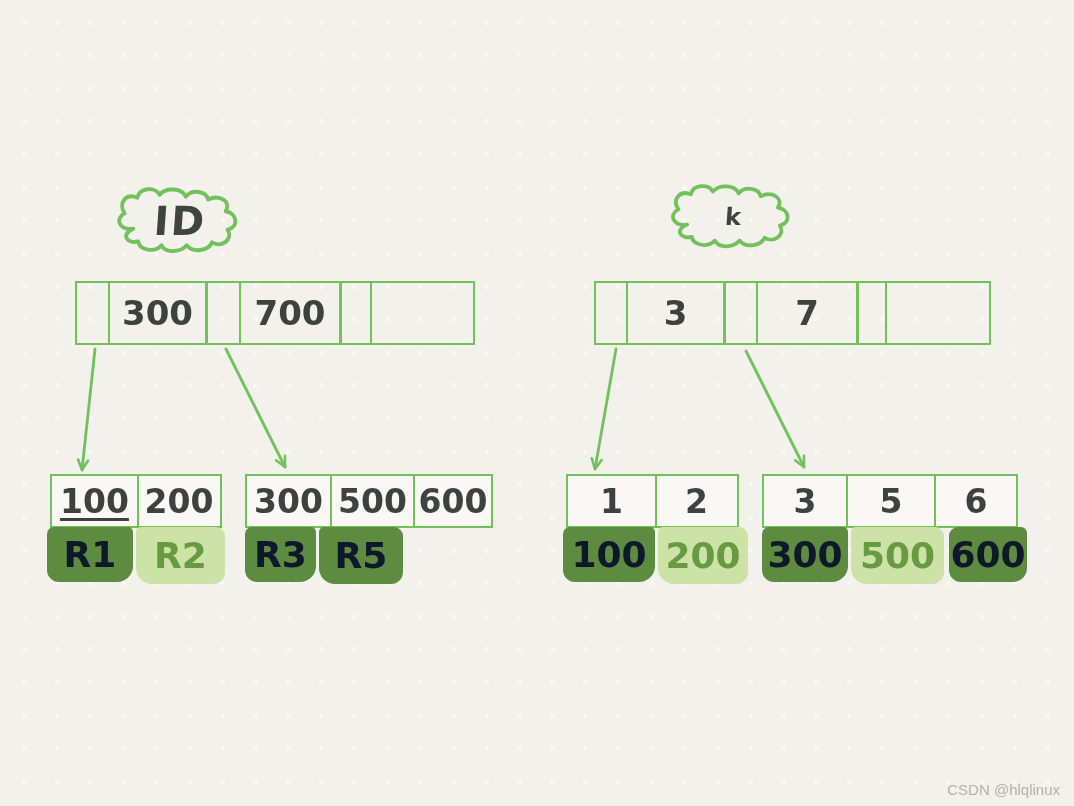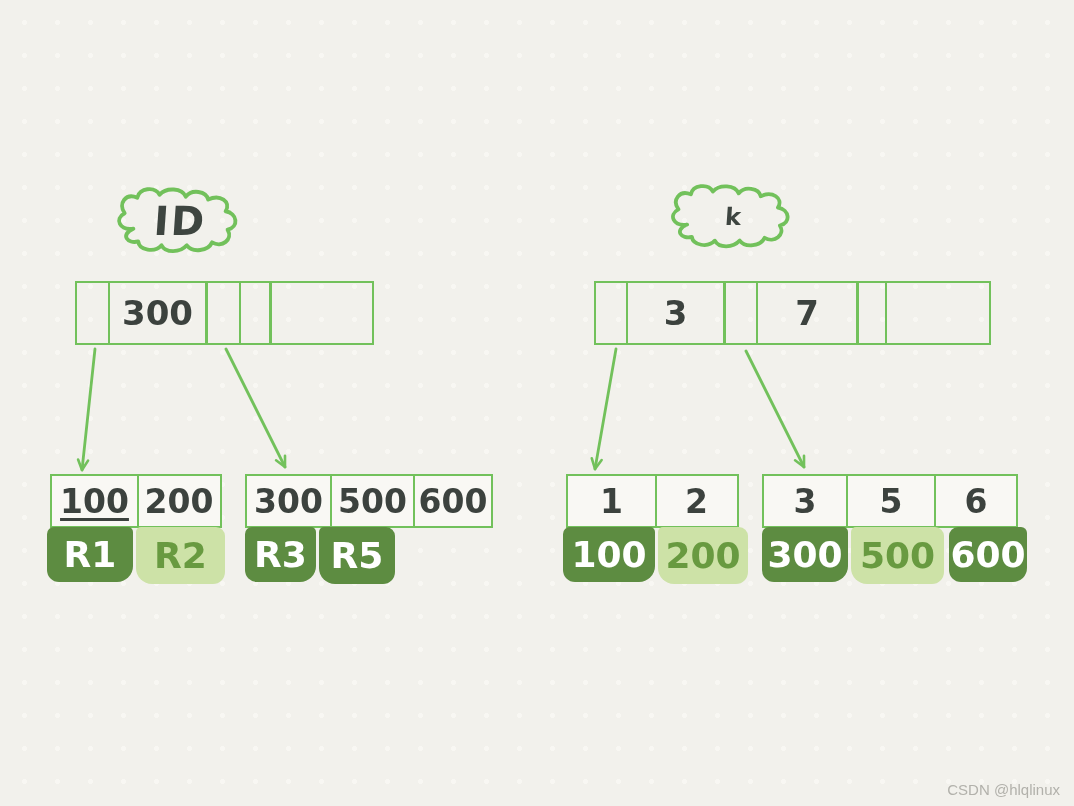--- a/index.html
+++ b/index.html
@@ -28,21 +28,21 @@
   .cell:first-child{margin-left:0;}
   .root .cell{height:64px;font-size:34px;background:transparent;}
   .leaf .cell{height:54px;font-size:33px;background:#f9f8f4;}
   .cell.u{text-decoration:underline;text-decoration-thickness:3px;text-underline-offset:5px;}
   
   .recrow{position:absolute;display:flex;gap:3px;}
   .rec{
     box-sizing:border-box;height:55px;display:flex;align-items:center;justify-content:center;
     font-weight:700;font-size:36px;
   }
-  .rec.dark{background:#5d8c41;color:#ffffff;}
+  .rec.dark{background:#5d8c41;color:#0f172a;}
   .rec.light{background:#cde2a7;color:#689a40;}
   .rec:nth-child(1){border-radius:7px 5px 16px 12px;}
   .rec:nth-child(2){border-radius:5px 9px 12px 16px;height:57px;}
   .rec:nth-child(3){border-radius:9px 6px 14px 12px;margin-left:2px;}
   
   .arrows{position:absolute;left:0;top:0;pointer-events:none;}
   
   .watermark{
     position:absolute;right:14px;bottom:8px;color:#b2b1ab;
     font-size:15px;font-family:"Liberation Sans",sans-serif;font-weight:400;
@@ -60,41 +60,42 @@
                C 129 28, 131 42, 119 45 C 125 55, 113 64, 103 58 C 99 67, 83 69, 77 61
                C 70 69, 55 69, 51 61 C 44 69, 28 66, 27 57 C 16 60, 8 50, 22 44 Z" fill="none" stroke="#72c15b" stroke-width="4" stroke-linejoin="round"></path>
     </svg>
     <span class="cloud-text">ID</span>
   </div>
 
   <div class="node root" style="left:75px;top:281px">
     <div class="cell" style="width:35px"></div>
     <div class="cell" style="width:100px">300</div>
     <div class="cell" style="width:36px"></div>
+    <div class="cell" style="width:103px">700</div>
     <div class="cell" style="width:33px"></div>
     <div class="cell" style="width:105px"></div>
   </div>
 
   <div class="node leaf" style="left:50px;top:474px">
     <div class="cell u" style="width:89px">100</div>
     <div class="cell" style="width:85px">200</div>
   </div>
   <div class="recrow" style="left:47px;top:527px">
     <div class="rec dark" style="width:86px">R1</div>
     <div class="rec light" style="width:89px">R2</div>
   </div>
 
   <div class="node leaf" style="left:245px;top:474px">
     <div class="cell" style="width:87px">300</div>
     <div class="cell" style="width:86px">500</div>
     <div class="cell" style="width:80px">600</div>
   </div>
   <div class="recrow" style="left:245px;top:527px">
     <div class="rec dark" style="width:71px">R3</div>
-    <div class="rec dark" style="width:76px">R5</div>
+    <div class="rec dark" style="width:84px">R5</div>
   </div>
 
   <div class="cloud" style="left:666px;top:183px;width:134px;height:68px">
     <svg viewBox="0 0 140 72" preserveAspectRatio="none">
       <path d="M 22 44 C 8 46, 2 34, 13 28 C 6 18, 14 7, 26 12 C 28 2, 44 0, 49 9
                C 56 1, 72 2, 76 11 C 82 3, 97 5, 99 14 C 111 8, 123 16, 117 26
                C 129 28, 131 42, 119 45 C 125 55, 113 64, 103 58 C 99 67, 83 69, 77 61
                C 70 69, 55 69, 51 61 C 44 69, 28 66, 27 57 C 16 60, 8 50, 22 44 Z" fill="none" stroke="#72c15b" stroke-width="4" stroke-linejoin="round"></path>
     </svg>
     <span class="cloud-text small">k</span>

